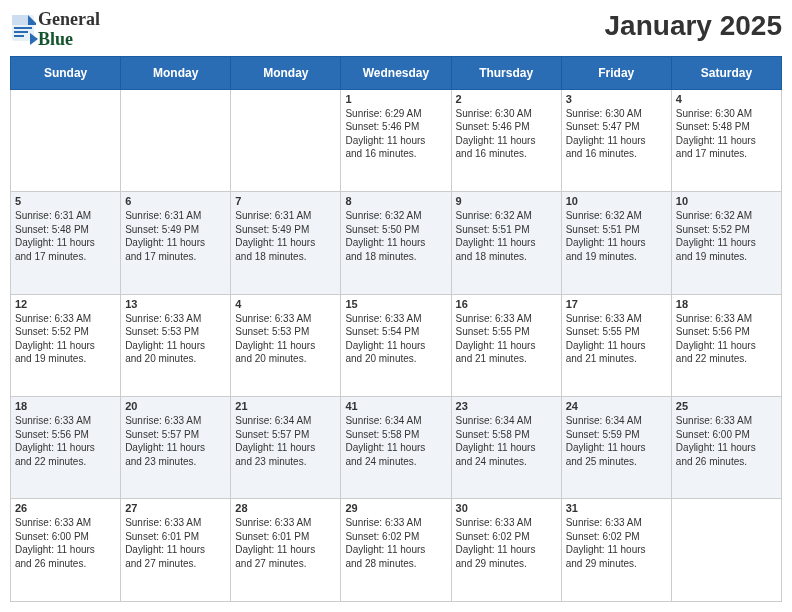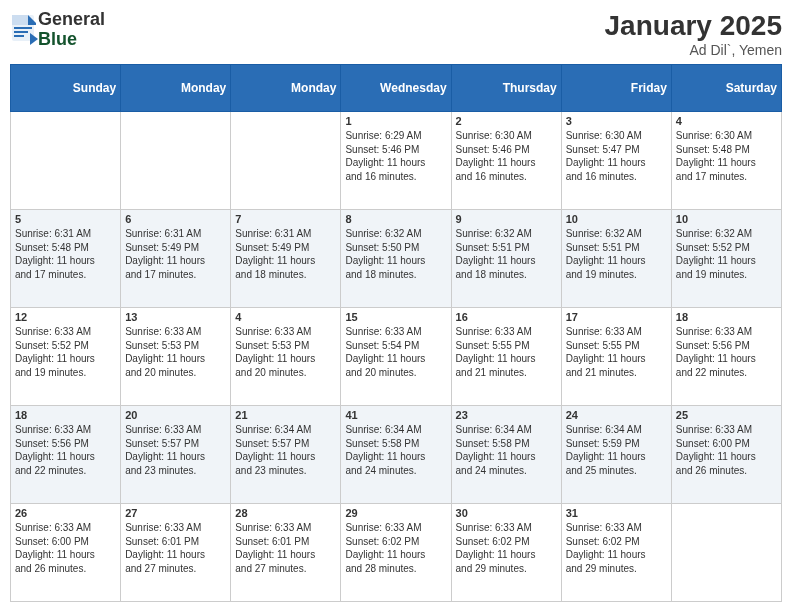--- a/index.html
+++ b/index.html
@@ -26,20 +26,21 @@
     .logo {
       display: flex;
       align-items: center;
     }
     .logo-text {
       display: flex;
       flex-direction: column;
       font-size: 18px;
       font-weight: bold;
       line-height: 1.1;
+      font-family: Liberation Serif, serif;
     }
     .logo-general { color: #333; }
     .logo-blue { color: #14532d; }
     .title-area {
       text-align: right;
     }
     .title-area h1 {
       font-size: 28px;
       font-weight: bold;
       color: #333;
@@ -55,22 +56,22 @@
       border: 1px solid #ccc;
       border-collapse: collapse;
       width: 100%;
       table-layout: fixed;
     }
     .calendar thead tr th {
       background: #2a6db5;
       color: #fff;
       font-size: 12px;
       font-weight: bold;
-      padding: 16px 4px;
-      text-align: right;
+      padding: 9px 4px;
+      text-align: center;
       border: 1px solid #1a5da5;
     }
     .calendar tbody tr td {
       border: 1px solid #ccc;
       vertical-align: top;
       padding: 3px 4px;
       font-size: 10px;
       color: #333;
       height: 80px;
       width: calc(100% / 7);
@@ -112,21 +113,20 @@
 
         <polygon points="20,20 28,26 20,32" fill="#2a6db5"></polygon>
       </svg>
       <div class="logo-text">
         <span class="logo-general">General</span>
         <span class="logo-blue">Blue</span>
       </div>
     </div>
     <div class="title-area">
       <h1>January 2025</h1>
-      <h2>Ad Dil`, Yemen</h2>
     </div>
   </div>
 
   <table class="calendar">
     <thead>
       <tr>
       <th>Sunday</th>
           <th>Monday</th>
           <th>Monday</th>
           <th>Wednesday</th>

